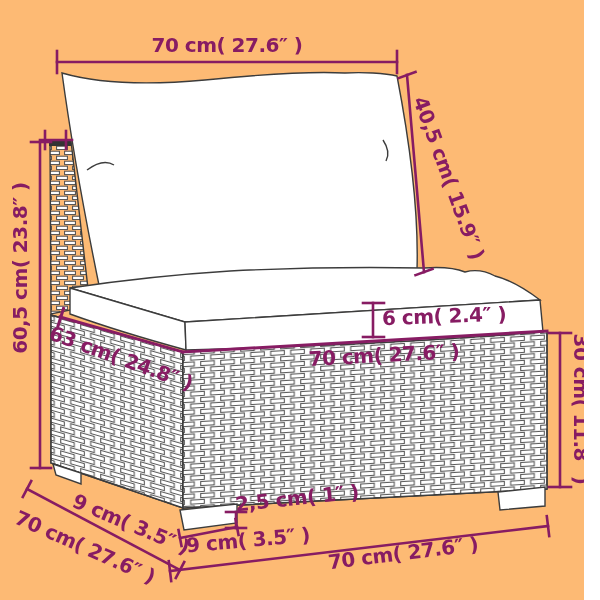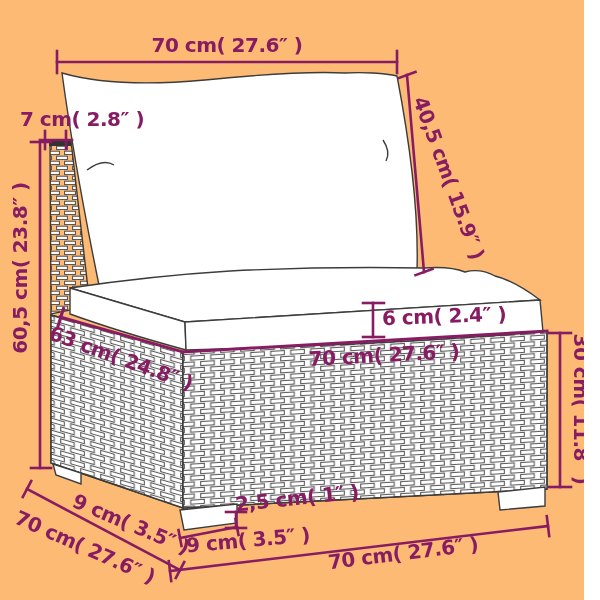--- a/index.html
+++ b/index.html
@@ -151,21 +151,20 @@
         <path d="M168.8,561.1 L171.2,581"></path>
         <path d="M546.8,516.1 L549.2,536"></path>
       </g>
     </g>
   </svg>
 
   <div class="dim" style="left:227px;top:45px;transform:translate(-50%,-50%) rotate(0deg);">70 cm( 27.6″ )</div>
 
   <div class="dim" style="left:449px;top:178px;transform:translate(-50%,-50%) rotate(70deg);">40,5 cm( 15.9″ )</div>
 
-  <div class="dim" style="left:82px;top:119px;transform:translate(-50%,-50%) rotate(0deg);">7 cm( 2.8″ )</div>
 
   <div class="dim" style="left:20px;top:268px;transform:translate(-50%,-50%) rotate(-90deg);">60,5 cm( 23.8″ )</div>
 
   <div class="dim" style="left:121px;top:358px;transform:translate(-50%,-50%) rotate(20deg);">63 cm( 24.8″ )</div>
 
   <div class="dim" style="left:384px;top:355px;transform:translate(-50%,-50%) rotate(-3deg);">70 cm( 27.6″ )</div>
 
   <div class="dim" style="left:444px;top:316px;transform:translate(-50%,-50%) rotate(-2deg);">6 cm( 2.4″ )</div>
 
   <div class="dim" style="left:581px;top:409px;transform:translate(-50%,-50%) rotate(90deg);">30 cm( 11.8″ )</div>

